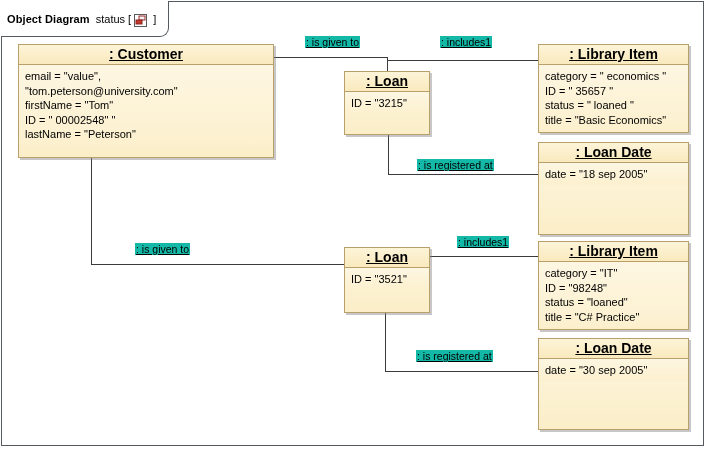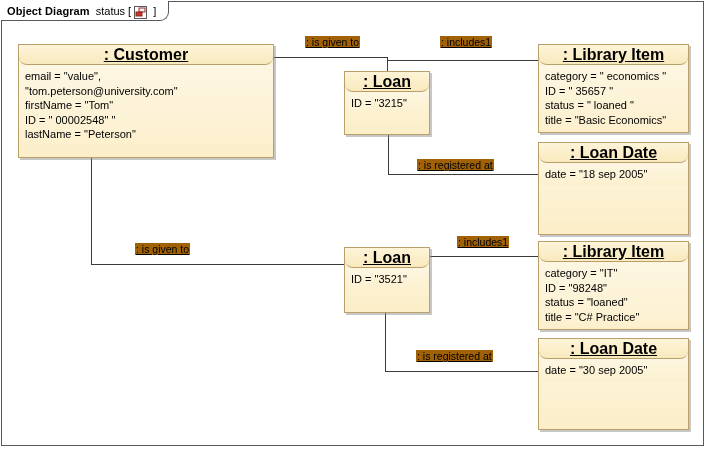--- a/index.html
+++ b/index.html
@@ -28,21 +28,21 @@
     width: 703px;
     height: 445px;
     border: 1px solid #555a60;
     box-sizing: border-box;
     background: transparent;
   }
   .frame-tab {
     position: absolute;
     left: 1px;
     top: 1px;
-    height: 20px;
+    height: 36px;
     border: 1px solid #555a60;
     border-top: none;
     border-left: none;
     background: #ffffff;
     box-sizing: border-box;
     display: flex;
     align-items: center;
     padding: 0 12px 0 6px;
     white-space: nowrap;
     border-bottom-right-radius: 9px;
@@ -84,26 +84,25 @@
     border: 1px solid #b9a06a;
     background: linear-gradient(180deg, #fdf6e0 0%, #fbeec8 100%);
     box-shadow: 2px 2px 0 rgba(130,130,130,0.45);
   }
   .obj-header {
     height: 19px;
     line-height: 19px;
     text-align: center;
     border-bottom: 1px solid #b9a06a;
     background: linear-gradient(180deg, #fdf4d8 0%, #f9e9bd 100%);
-    font-size: 16px;
+    font-size: 14px;
     font-weight: bold;
     color: #000000;
     white-space: nowrap;
     overflow: hidden;
-    border-radius: 8px;
   }
   .obj-header span {
     text-decoration: underline;
   }
   .obj-body {
     padding: 4px 0 3px 6px;
     background: linear-gradient(180deg, #fdf6e2 0%, #fcf0ce 100%);
   }
   .slot {
     font-size: 11px;
@@ -124,21 +123,21 @@
     border-left: 1px solid #3b3b3b;
   }
 
   
   .link-label {
     position: absolute;
     font-size: 10.5px;
     color: #000000;
     white-space: nowrap;
     text-decoration: underline;
-    background: #a16207;
+    background: #14b8a6;
     padding: 0 1px;
   }
 </style>
 </head>
 <body>
 
 <div id="canvas">
 
   <div class="frame"></div>
 

